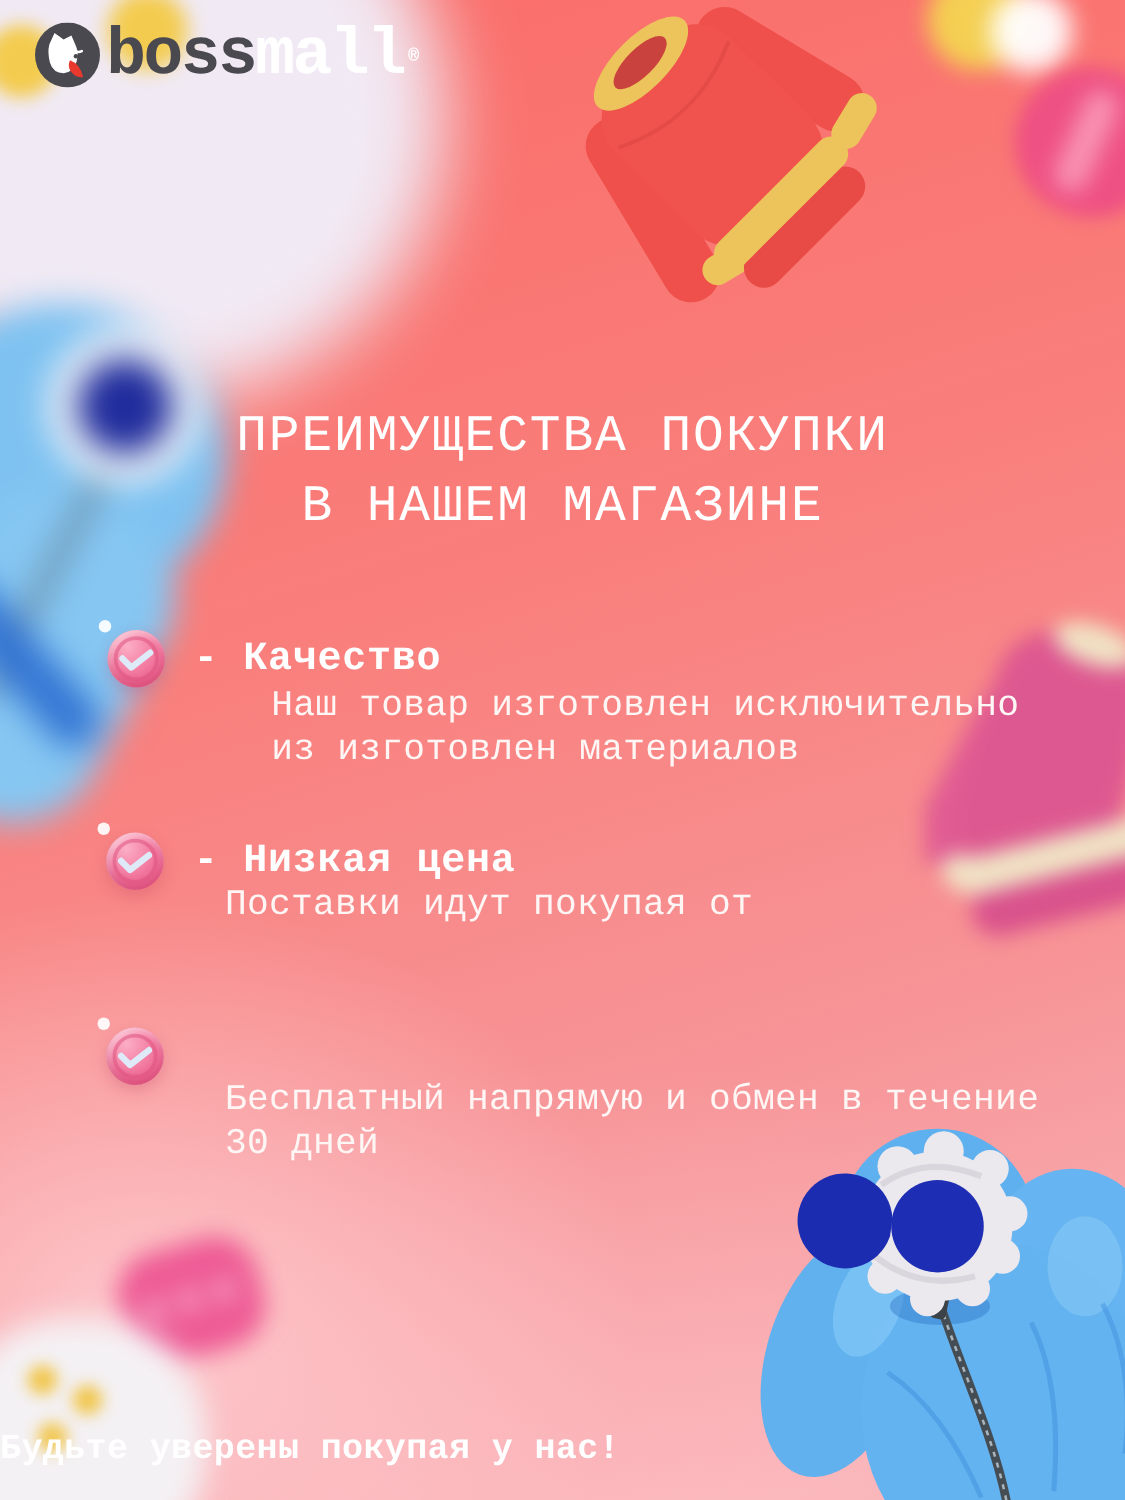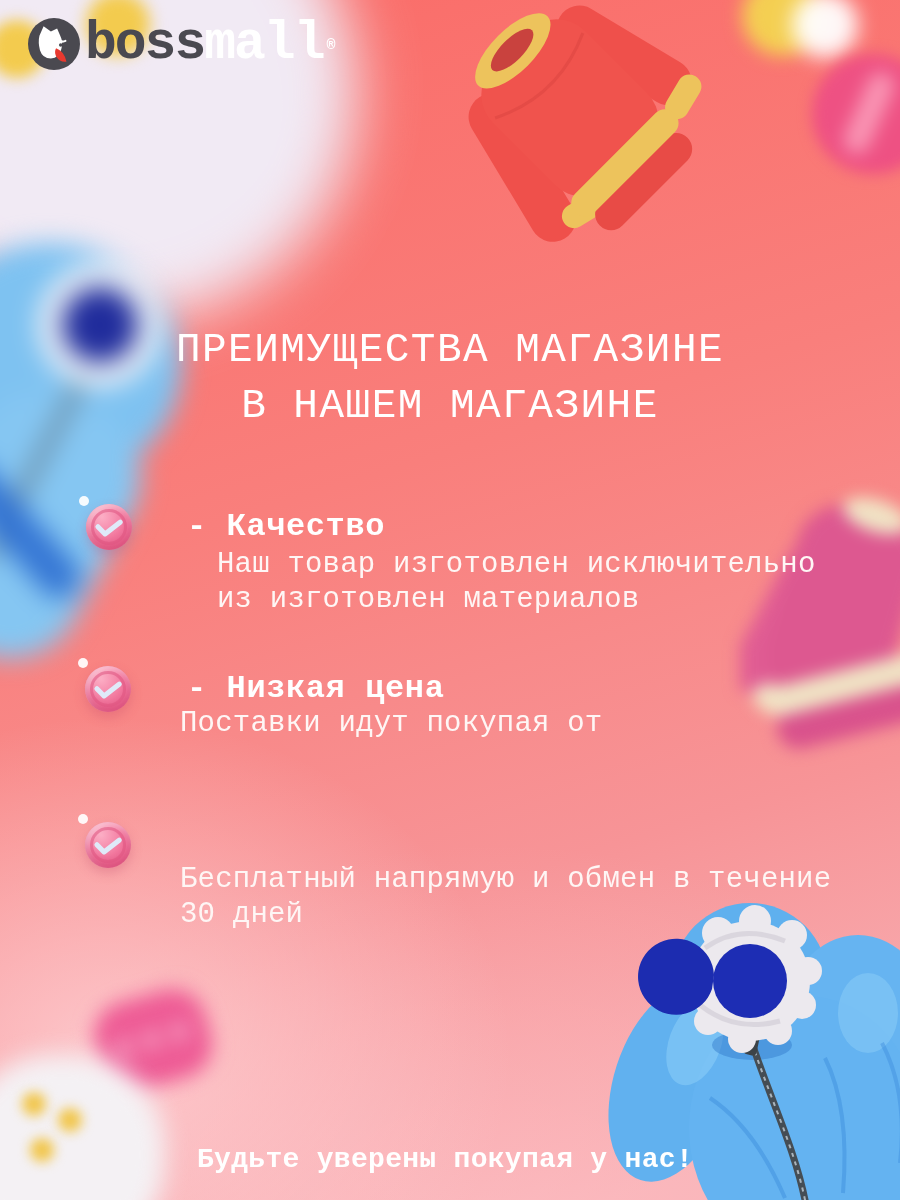--- a/index.html
+++ b/index.html
@@ -40,26 +40,26 @@
   .puffer{left:600px;top:893px;width:320px;height:310px;}
   
   .logo{left:28px;top:18px;display:flex;align-items:center;}
   .logo svg{width:52px;height:52px;}
   .logo-text{margin-left:5px;font-weight:700;font-size:53px;letter-spacing:-2px;line-height:52px;}
   .logo-boss{color:#4a4950;} .logo-mall{color:#ffffff;}
   .logo-r{color:#ffffff;font-size:15px;font-weight:700;vertical-align:top;position:relative;top:2px;left:3px;letter-spacing:0;}
   
   .heading{left:0;top:322px;width:900px;text-align:center;color:#fff;
     font-size:41px;font-weight:500;letter-spacing:1.5px;line-height:56px;white-space:nowrap;}
-  .bullet-title{color:#ffffff;font-size:32px;font-weight:600;letter-spacing:.6px;white-space:nowrap;margin-left:32px;}
+  .bullet-title{color:#ffffff;font-size:32px;font-weight:600;letter-spacing:.6px;white-space:nowrap;}
   .bullet-body{color:#fef6f5;font-size:29px;font-weight:400;letter-spacing:.2px;line-height:35px;white-space:nowrap;}
   .t1{left:155px;top:508px;} .b1{left:180px;top:547px;margin-left:37px;}
   .t2{left:155px;top:670px;} .b2{left:180px;top:706px;}
   .t3{left:155px;top:826px;} .b3{left:180px;top:862px;}
-  .footer-note{left:15px;top:1144px;width:860px;text-align:center;color:#fff;
+  .footer-note{left:0;top:1144px;width:860px;text-align:left;color:#fff;
     font-size:28px;font-weight:600;letter-spacing:.3px;white-space:nowrap;}
   
   .badge{width:46px;height:46px;border-radius:50%;
     background:radial-gradient(circle at 35% 28%,#fcaec5,#f2779e 52%,#e55c88 100%);
     box-shadow:inset 0 -5px 8px rgba(198,42,92,.45), inset 2px 3px 6px rgba(255,255,255,.55), 0 5px 12px rgba(190,60,100,.28);}
   .badge::after{content:"";position:absolute;inset:5px;border-radius:50%;border:3px solid rgba(222,84,128,.55);}
   .badge svg{position:absolute;inset:0;transform:rotate(6deg);}
   .badge-1{left:86px;top:504px;} .badge-2{left:85px;top:666px;} .badge-3{left:85px;top:822px;}
   .badge-dot{width:10px;height:10px;border-radius:50%;background:#fff;opacity:.92;}
   .bd1{left:79px;top:496px;} .bd2{left:78px;top:658px;} .bd3{left:78px;top:814px;}
@@ -157,21 +157,21 @@
       <circle cx="50" cy="50" r="50" fill="#4a4950"></circle>
       <path d="M22,34 L30,16 L44,26 L56,20 L62,34 Q68,46 64,60 Q60,76 44,78 Q28,78 23,62 Q19,46 22,34 Z" fill="#ffffff"></path>
       <path d="M58,40 q6,8 14,4" stroke="#ffffff" stroke-width="4" fill="none" stroke-linecap="round"></path>
       <circle cx="63" cy="52" r="3.5" fill="#4a4950"></circle>
       <path d="M54,58 Q70,64 74,84 Q62,86 54,74 Q50,64 54,58 Z" fill="#e8392f"></path>
     </svg>
     <div class="logo-text"><span class="logo-boss">boss</span><span class="logo-mall">mall</span><sup class="logo-r">®</sup></div>
   </div>
 
   <div class="abs heading">
-    <div>ПРЕИМУЩЕСТВА МАГАЗИНЕ</div>
+    <div>ПРЕИМУЩЕСТВА ПОКУПКИ</div>
     <div>В НАШЕМ МАГАЗИНЕ</div>
   </div>
 
   <div class="abs badge-dot bd1"></div>
   <div class="abs badge badge-1">
     <svg viewBox="0 0 100 100">
       <polyline points="26,52 43,66 73,37" fill="none" stroke="#dfeaf9" stroke-width="11" stroke-linecap="round" stroke-linejoin="round"></polyline>
     </svg>
   </div>
   <div class="abs bullet-title t1">- Качество</div>

